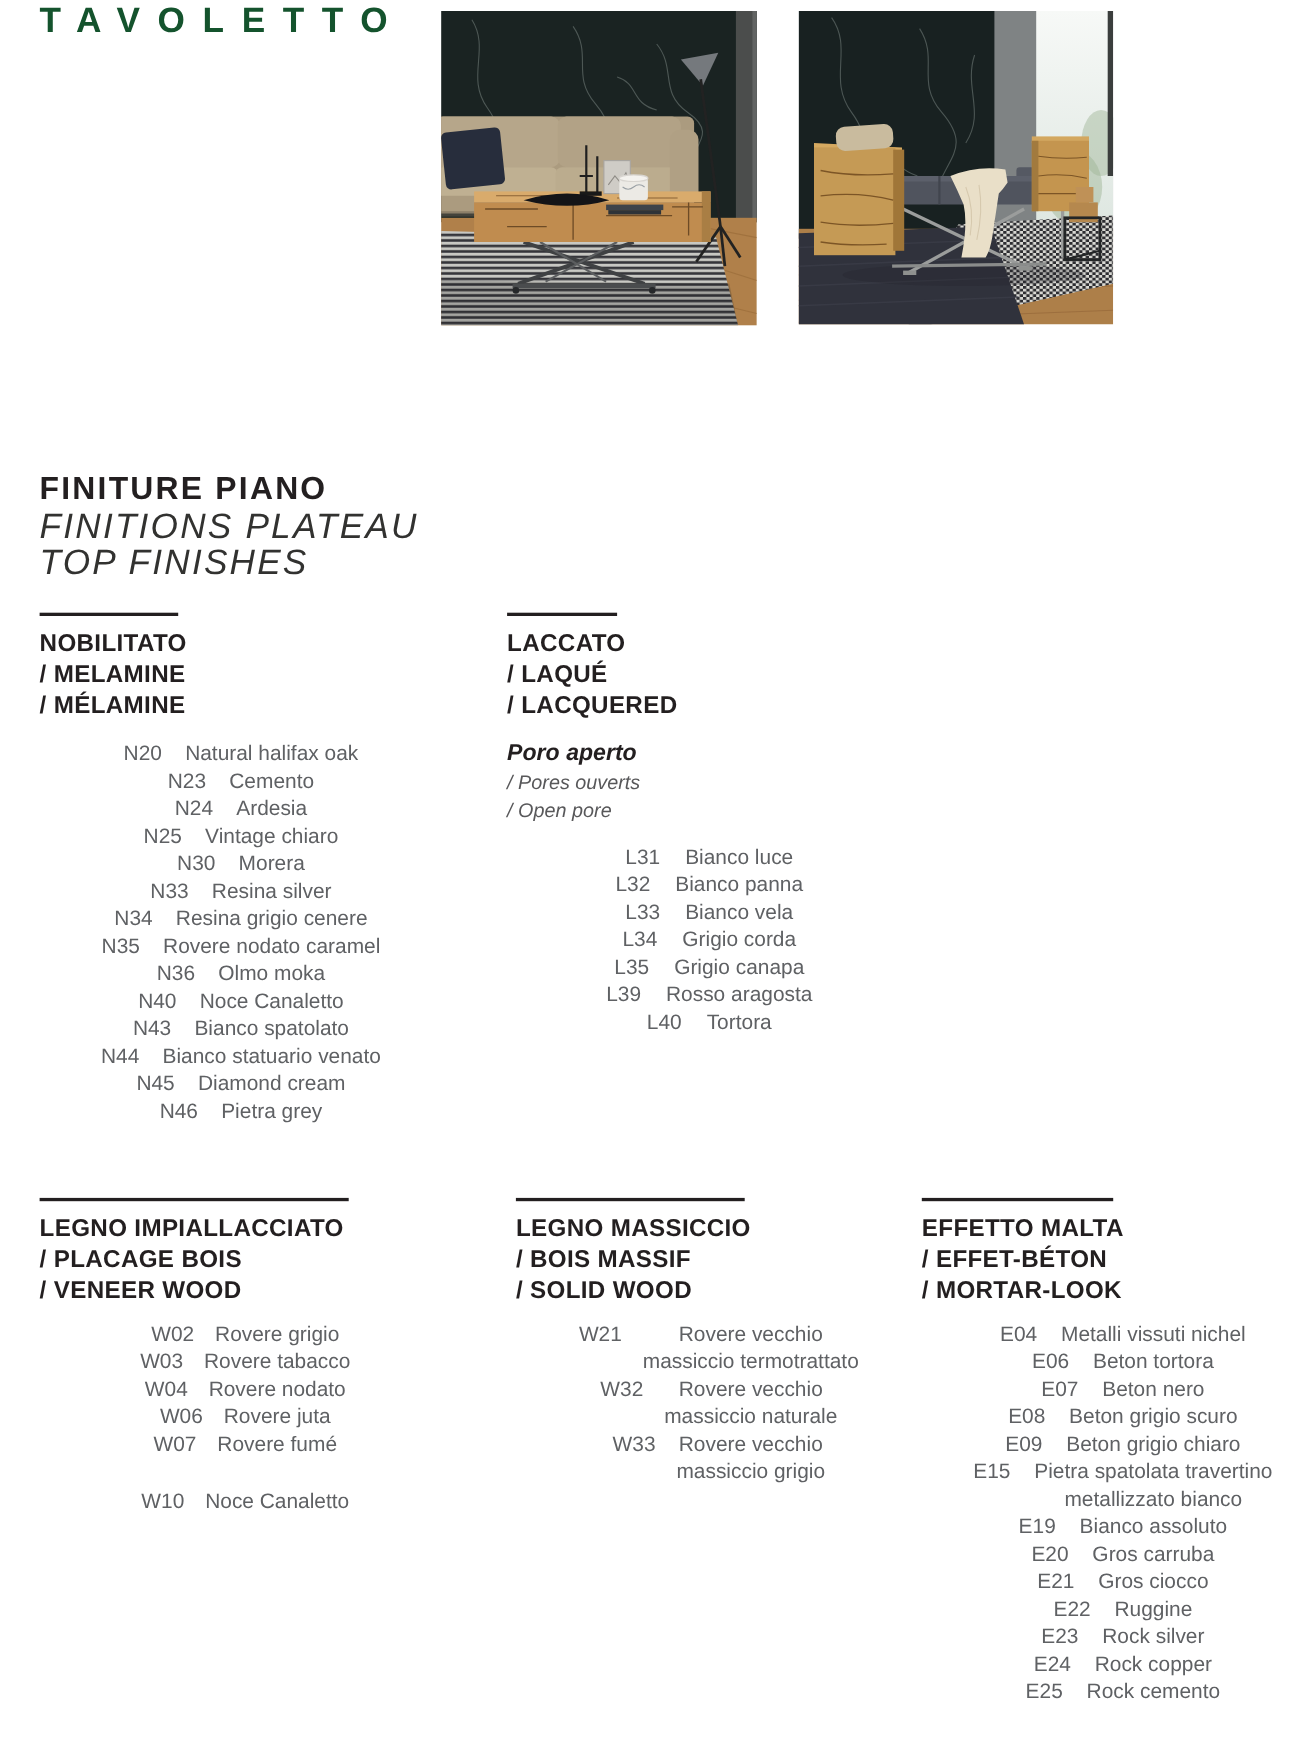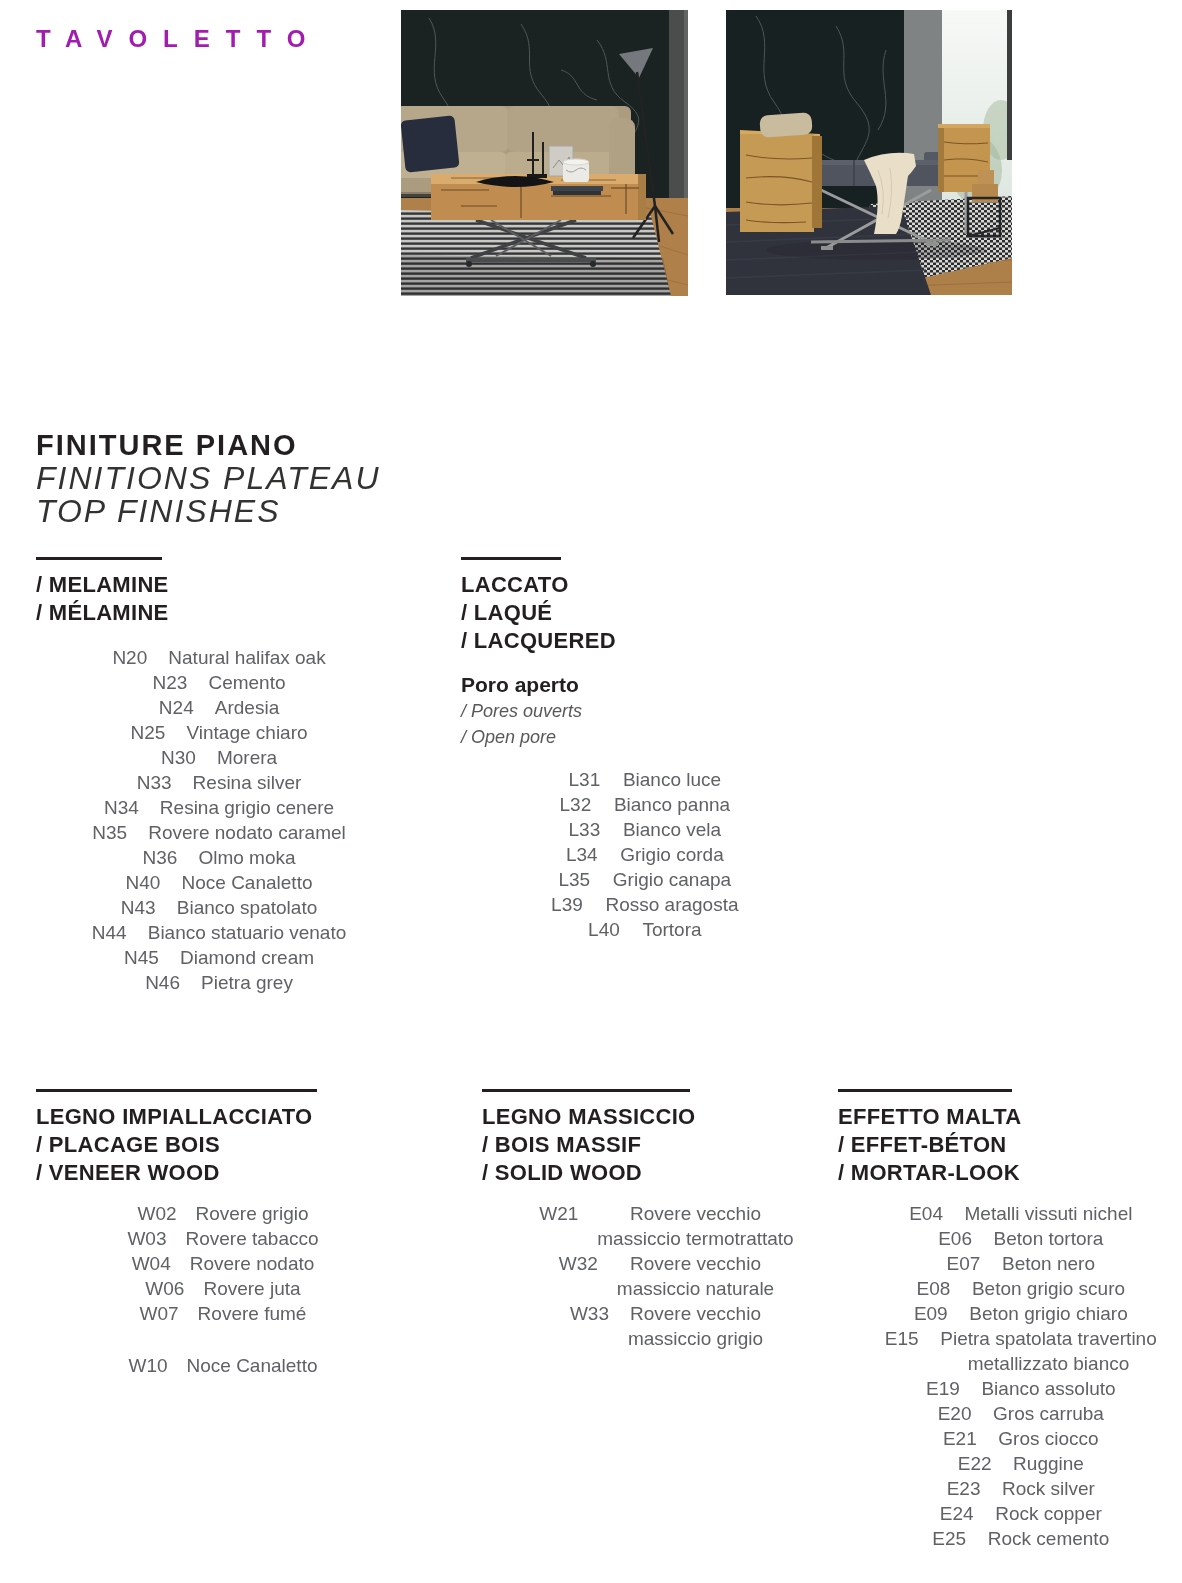--- a/index.html
+++ b/index.html
@@ -1,44 +1,44 @@
 <!DOCTYPE html>
 <html><head>
 <meta charset="utf-8">
 <style>
   html,body{margin:0;padding:0;background:#ffffff;}
   .page{
     position:relative;width:1182px;height:1583px;background:#ffffff;
     font-family:"Liberation Sans",sans-serif;color:#231f20;overflow:hidden;
   }
   .brand-title{
-    position:absolute;left:36px;top:25px;
-    font-size:24px;font-weight:bold;letter-spacing:16px;color:#a21caf;white-space:nowrap;
+    position:absolute;left:36px;top:0;
+    font-size:32px;font-weight:bold;letter-spacing:16px;color:#14532d;white-space:nowrap;
   }
   .photo{position:absolute;top:10px;display:block;}
   .photo1{left:401px;width:287px;height:286px;}
   .photo2{left:726px;width:286px;height:285px;}
   .fin-block{position:absolute;left:36px;top:428px;}
   .fin-title{font-size:29px;font-weight:bold;letter-spacing:2px;line-height:34px;color:#231f20;}
   .fin-sub{font-size:32px;font-style:italic;font-weight:normal;letter-spacing:2px;line-height:33px;color:#323230;}
   .group{position:absolute;}
   .g1{left:36px;top:557px;width:345px;}
   .g2{left:461px;top:557px;width:345px;}
   .g3{left:36px;top:1089px;width:355px;}
-  .g4{left:482px;top:1089px;width:350px;}
+  .g4{left:469px;top:1089px;width:350px;}
   .g5{left:838px;top:1089px;width:344px;}
   .rule{height:3px;background:#231f20;margin-bottom:11px;}
   .g1 .rule{width:126px;}
   .g2 .rule{width:100px;}
   .g3 .rule{width:281px;}
   .g4 .rule{width:208px;}
   .g5 .rule{width:174px;}
   .ghead{font-size:22px;font-weight:bold;line-height:28px;letter-spacing:0.3px;color:#231f20;}
   .sub{margin-top:17px;}
-  .sub-title{font-size:21px;font-weight:bold;line-height:26px;color:#231f20;}
+  .sub-title{font-size:21px;font-weight:bold;line-height:26px;color:#231f20;font-style:italic;}
   .sub-line{font-size:18px;font-style:italic;line-height:26px;color:#58585a;}
   .flist{margin-top:18px;text-align:center;}
   .g2 .flist{margin-top:17px;}
   .g3 .flist,.g4 .flist,.g5 .flist{margin-top:14px;}
   .frow{font-size:19px;line-height:25px;color:#5f6164;}
   .frow.gap{margin-top:27px;}
   .fcode{display:inline-block;width:77px;vertical-align:top;}
   .fname{display:inline-block;vertical-align:top;white-space:pre-line;}
 </style>
 </head>
@@ -230,20 +230,21 @@
   </svg>
 
   <div class="fin-block">
     <div class="fin-title">FINITURE PIANO</div>
     <div class="fin-sub">FINITIONS PLATEAU</div>
     <div class="fin-sub">TOP FINISHES</div>
   </div>
 
   <div class="group g1">
     <div class="rule"></div>
+    <div class="ghead">NOBILITATO</div>
     <div class="ghead">/ MELAMINE</div>
     <div class="ghead">/ MÉLAMINE</div>
     <div class="flist">
         <div class="frow"><span class="fcode">N20</span><span class="fname">Natural halifax oak</span></div>
         <div class="frow"><span class="fcode">N23</span><span class="fname">Cemento</span></div>
         <div class="frow"><span class="fcode">N24</span><span class="fname">Ardesia</span></div>
         <div class="frow"><span class="fcode">N25</span><span class="fname">Vintage chiaro</span></div>
         <div class="frow"><span class="fcode">N30</span><span class="fname">Morera</span></div>
         <div class="frow"><span class="fcode">N33</span><span class="fname">Resina silver</span></div>
         <div class="frow"><span class="fcode">N34</span><span class="fname">Resina grigio cenere</span></div>

